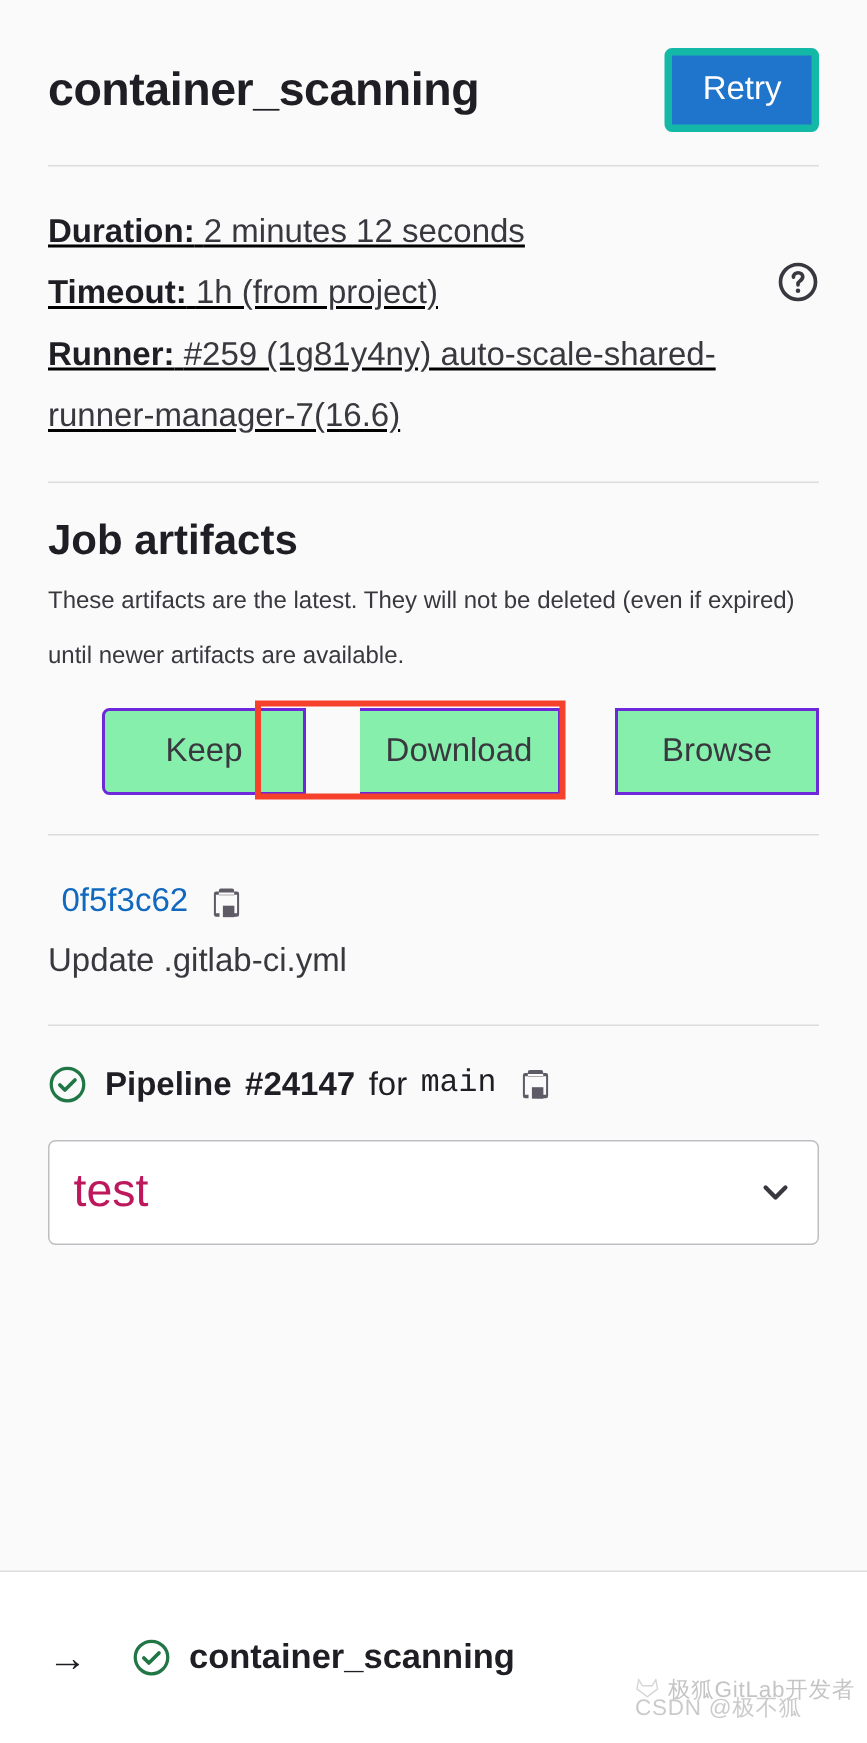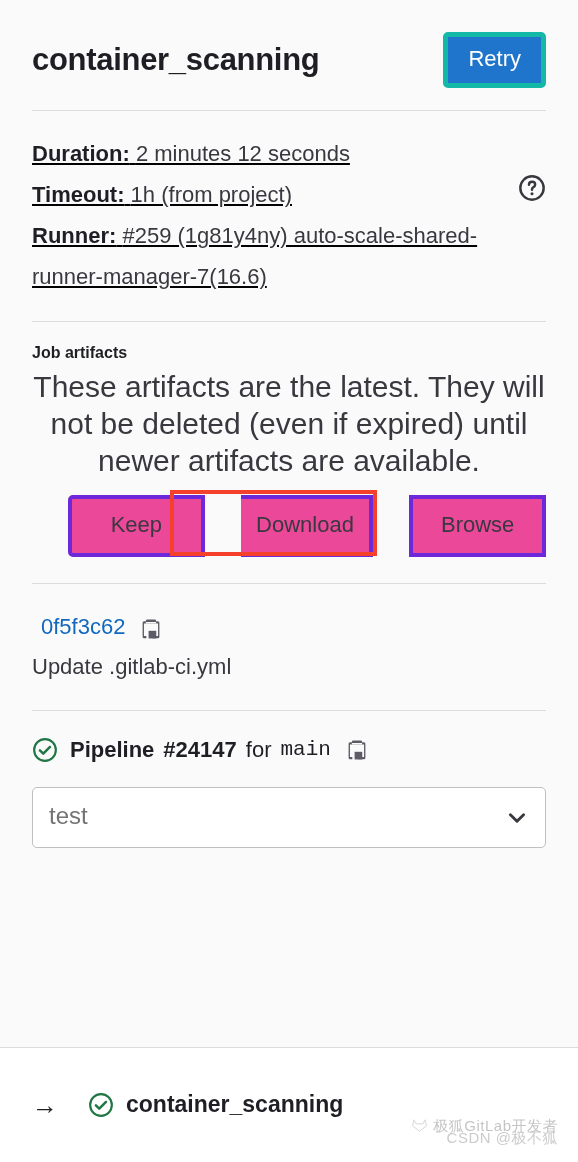--- a/index.html
+++ b/index.html
@@ -72,40 +72,39 @@
     right: 0;
     top: 63px;
     width: 28px; height: 28px;
     cursor: pointer;
   }
 
   
   .artifacts { padding-top: 22px; padding-bottom: 26px; }
   .artifacts h3 {
     margin: 0 0 6px 0;
-    font-size: 16px;
+    font-size: 28px;
     font-weight: 700;
     color: #1f1e24;
   }
   .artifacts p {
     margin: 0 0 16px 0;
-    font-size: 30px;
+    font-size: 16px;
     color: #3a383f;
     line-height: 37px;
-    text-align: center;
   }
   .btn-group {
     display: flex;
     width: 100%;
     position: relative;
   }
   .btn-group button {
     flex: 1 1 0;
-    background: #ec4899;
-    border: 4px solid #6d28d9;
+    background: #86efac;
+    border: 2px solid #6d28d9;
     color: #3a383f;
     font-size: 22px;
     font-family: "Liberation Sans", sans-serif;
     padding: 14px 4px 16px 4px;
     cursor: pointer;
     line-height: 1.1;
     margin-left: 36px;
   }
   .btn-group button:first-child {
     border-radius: 5px 0 0 5px;
@@ -177,23 +176,23 @@
   .select-wrap {
     position: relative;
     margin-top: 20px;
     width: 100%;
   }
   .stage-select {
     width: 100%;
     background: #ffffff;
     border: 1px solid #bfbfc3;
     border-radius: 5px;
-    font-size: 24px;
+    font-size: 31px;
     font-family: "Liberation Sans", sans-serif;
-    color: #737373;
+    color: #be185d;
     padding: 14px 44px 16px 16px;
     text-align: left;
     cursor: pointer;
     line-height: 1.2;
   }
   .chev {
     position: absolute;
     right: 18px;
     top: 50%;
     transform: translateY(-50%);
@@ -224,24 +223,24 @@
   .job-row .jl-name {
     margin-left: 12px;
     font-size: 23px;
     font-weight: 700;
     color: #1f1e24;
   }
 
   
   .watermark {
     position: absolute;
-    right: 20px;
+    right: 8px;
     bottom: 14px;
     opacity: 0.34;
-    text-align: right;
+    text-align: left;
     pointer-events: none;
     user-select: none;
   }
   .wm-line1 {
     font-size: 15px;
     color: #555;
     white-space: nowrap;
     letter-spacing: 0.5px;
   }
   .wm-line2 {

